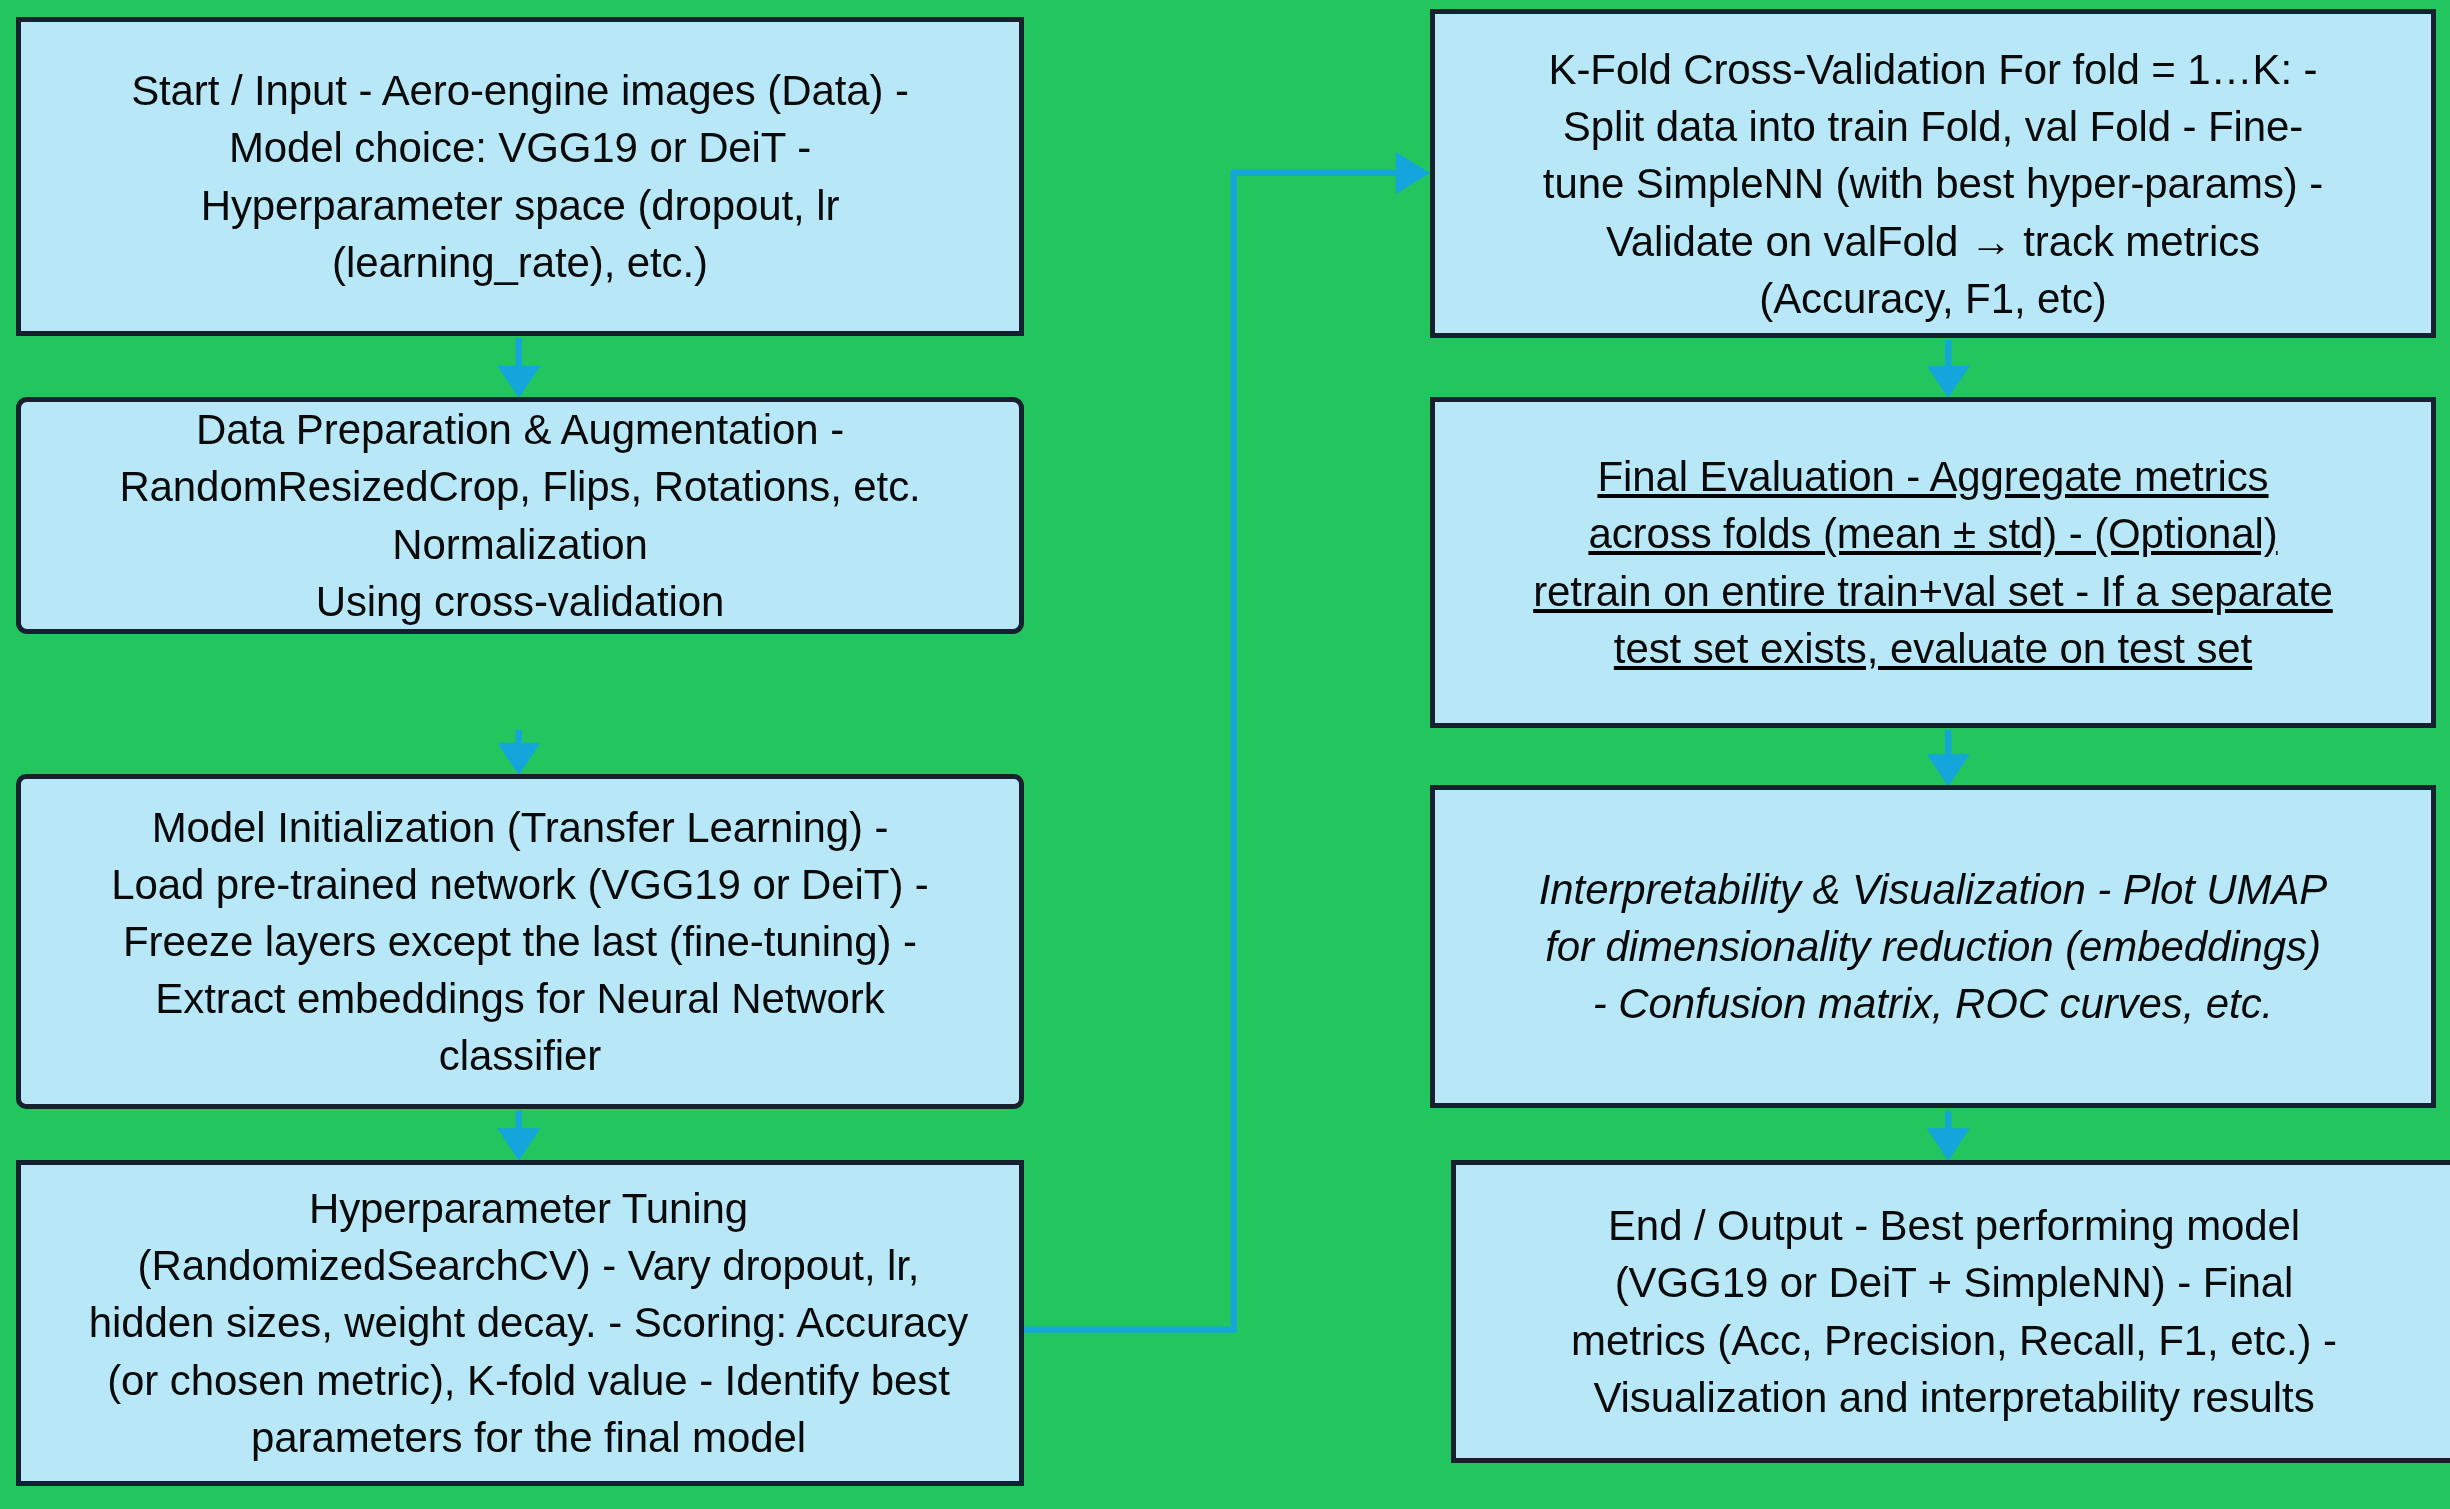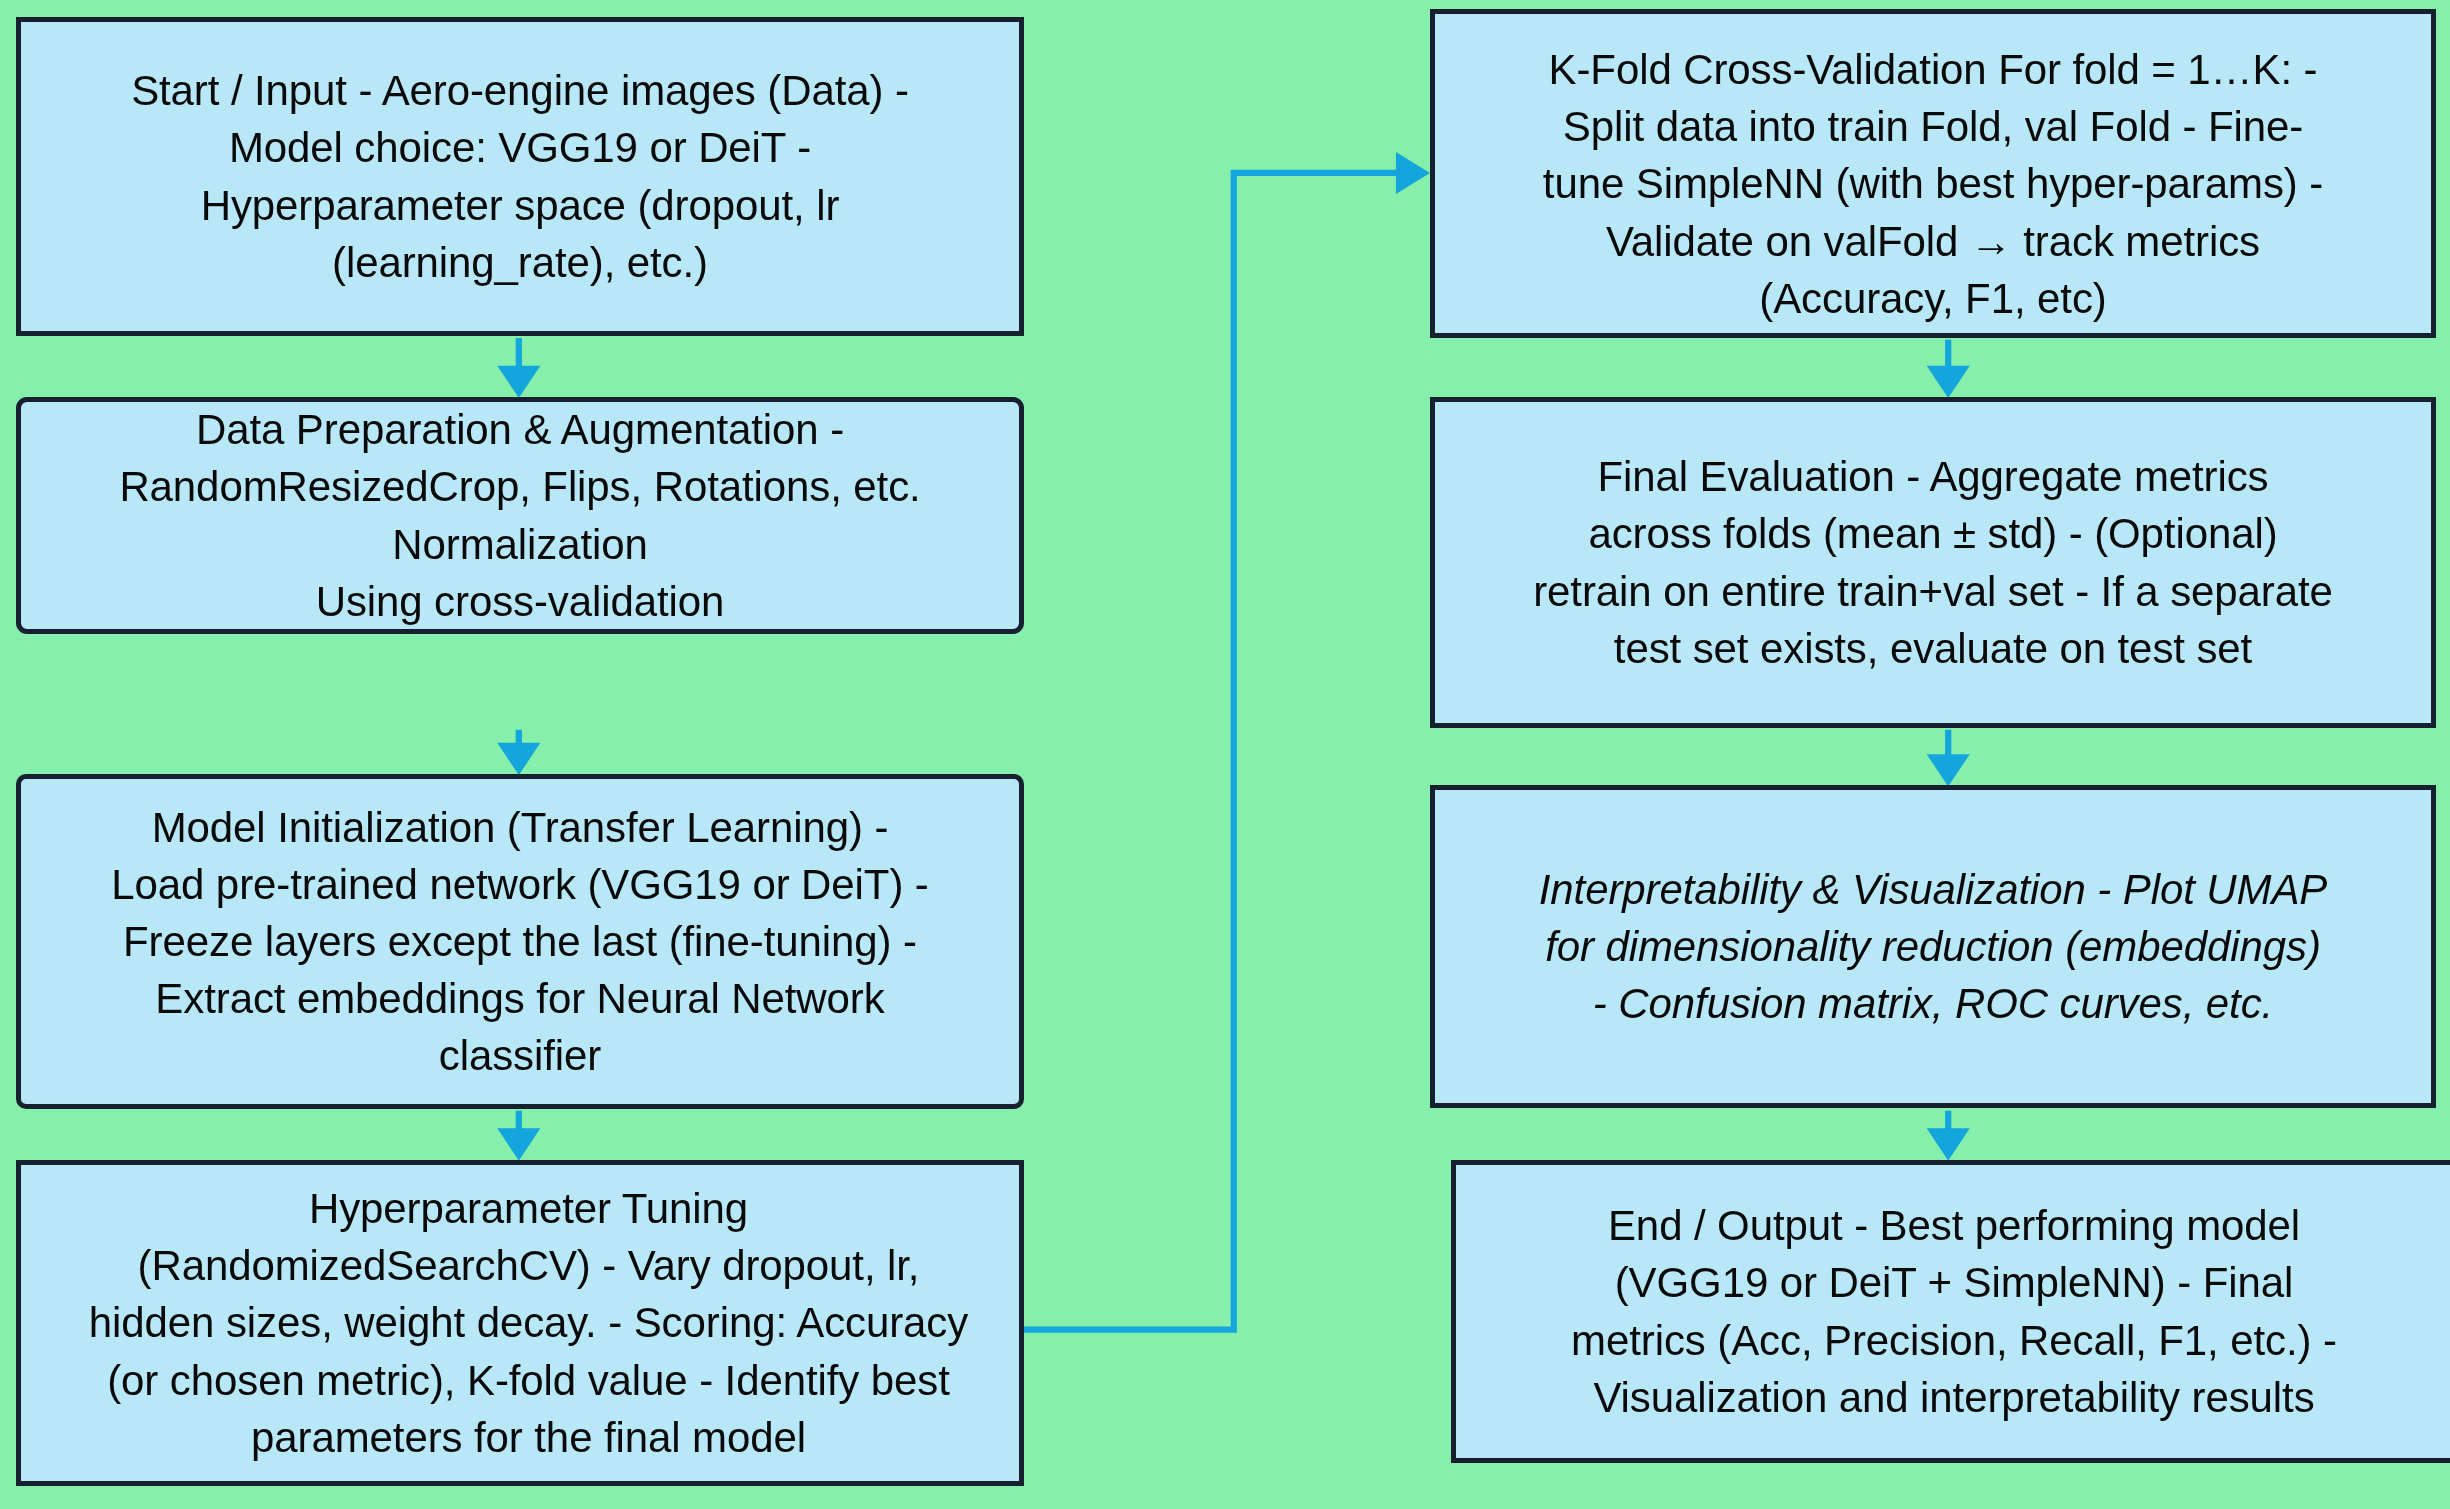--- a/index.html
+++ b/index.html
@@ -4,21 +4,21 @@
 <style>
   html, body {
     margin: 0;
     padding: 0;
     background: #ffffff;
   }
   #canvas {
     position: relative;
     width: 2450px;
     height: 1510px;
-    background: #86efac;
+    background: #22c55e;
     overflow: hidden;
     font-family: "Liberation Sans", sans-serif;
   }
   .node {
     position: absolute;
     box-sizing: border-box;
     background: #b8e8f8;
     border: 5.1px solid #16202e;
     display: flex;
     align-items: center;
@@ -36,21 +36,21 @@
     text-align: center;
     width: 100%;
   }
   
   #n-start   { left: 16px;  top: 17px;   width: 1008px; height: 319px; }
   #n-prep    { left: 16px;  top: 397px;  width: 1008px; height: 237px; border-radius: 11px; }
   #n-init    { left: 16px;  top: 774px; width: 1008px; height: 335px; border-radius: 10px; }
   #n-tune    { left: 16px;  top: 1160px; width: 1008px; height: 326px; padding-left: 36px; }
   
   #n-kfold   { left: 1430px; top: 8.5px;   width: 1006px; height: 329px; align-items: flex-end; }
-  #n-eval    { left: 1430px; top: 397px;  width: 1006px; height: 331px; }
+  #n-eval    { left: 1430px; top: 397px;  width: 1006px; height: 331px; text-decoration: underline; }
   #n-interp  { left: 1430px; top: 785px; width: 1006px; height: 323px; font-style: italic; }
   #n-end     { left: 1451px; top: 1160px; width: 1006px; height: 303px; }
 
   
   #wires {
     position: absolute;
     left: 0; top: 0;
     width: 2450px;
     height: 1510px;
     pointer-events: none;

